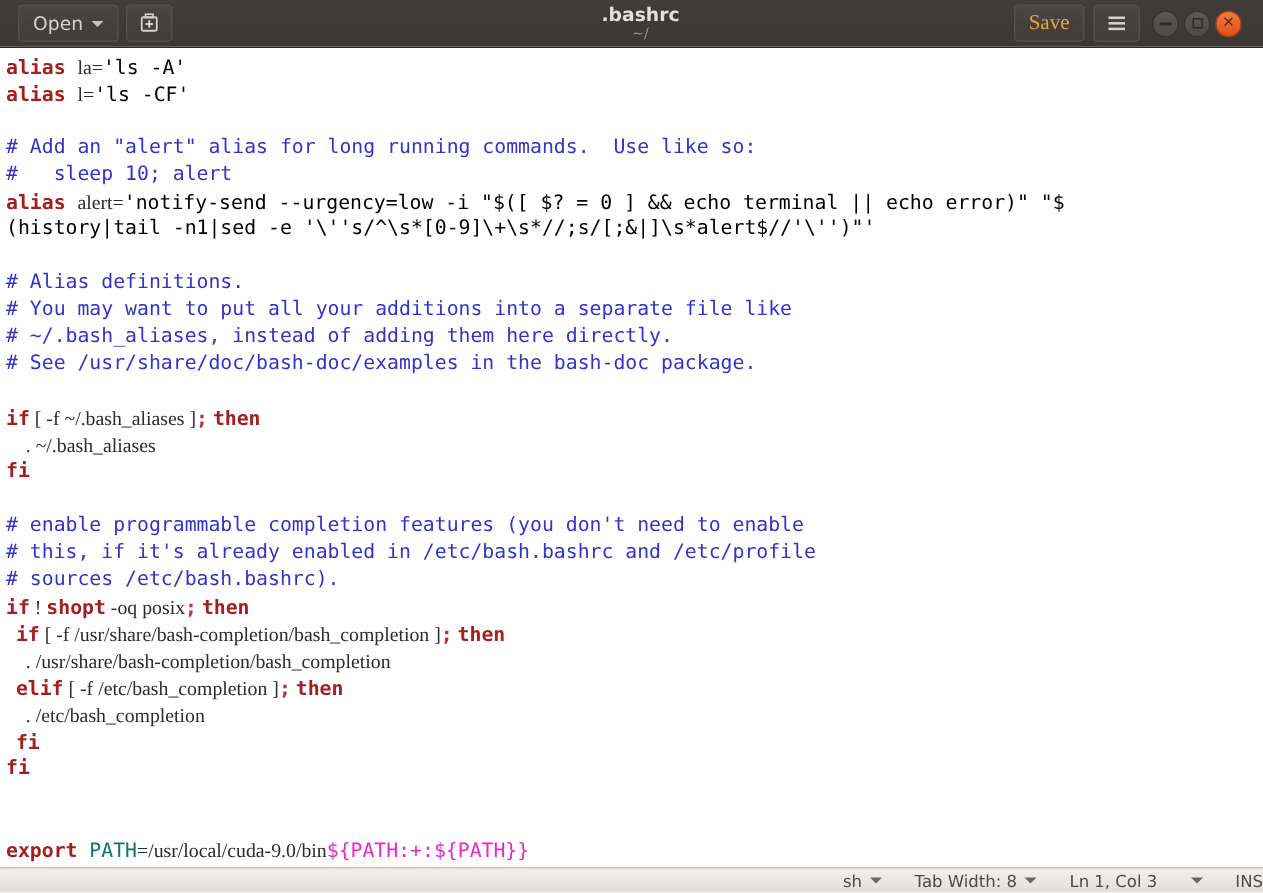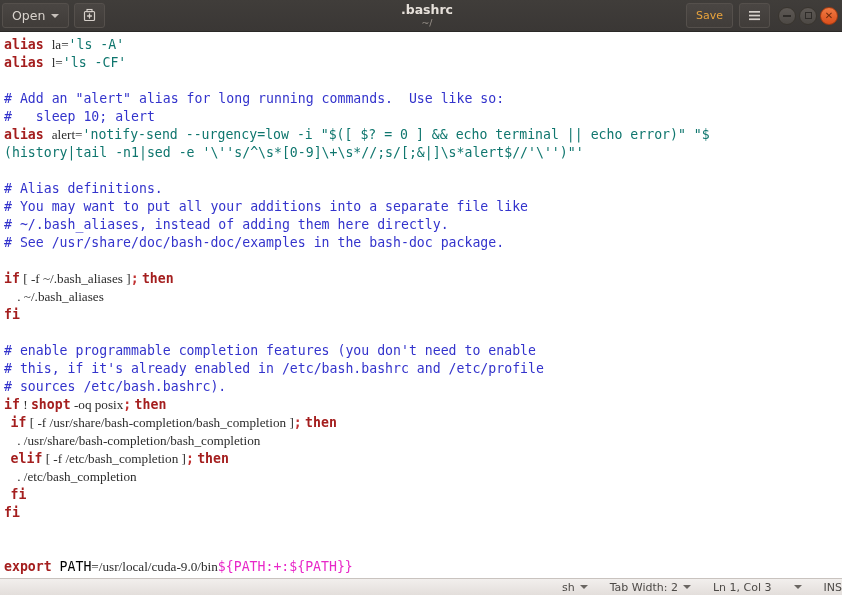--- a/index.html
+++ b/index.html
@@ -22,21 +22,21 @@
   }
 
   
   .titlebar {
     height: 19px;
     min-height: 32px;
     background: linear-gradient(to bottom, #403d3a 0%, #3a3735 100%);
     border-bottom: 1px solid #2b2927;
     display: flex;
     align-items: center;
-    padding: 0 2px;
+    padding: 0 12px;
     position: relative;
     box-sizing: border-box;
   }
 
   .tb-left {
     display: flex;
     align-items: center;
     gap: 5px;
     z-index: 3;
   }
@@ -68,21 +68,21 @@
   .open-label { color: #d9d3cd; }
   .caret-down {
     display: inline-block;
     margin-left: 6px;
     width: 0; height: 0;
     border-left: 4px solid transparent;
     border-right: 4px solid transparent;
     border-top: 4px solid #c7c1bb;
   }
 
-  .save-label { color: #e8a33d; font-size: 11px; }
+  .save-label { color: #e8a33d; font-size: 14px; font-family: Liberation Serif, serif; }
 
   .doc-icon { display:block; }
   .hamburger { display:block; }
 
   .wintitle {
     position: absolute;
     left: 0; right: 0;
     top: 0; bottom: 0;
     display: flex;
     flex-direction: column;
@@ -138,23 +138,23 @@
     white-space: pre;
     margin: 0;
     padding: 0 0 0 2px;
     letter-spacing: 0px;
   }
   .ln { height: 18px; white-space: pre; }
 
   
   .kw   { color: #a41e1e; font-weight: bold; margin-top: 28px; }   
   .sep  { color: #c03030; font-weight: bold; }   
-  .str  { color: #0f766e; }                      
+  .str  { color: #000000; }                      
   .cmt  { color: #3333cc; }                      
-  .var  { color: #000000; }                      
+  .var  { color: #0f766e; }                      
   .exp  { color: #e828c8; margin-top: 26px; }                      
   .pl   { color: #2b2b2b; font-family: Liberation Serif, serif; }
 
   
   .statusbar {
     height: 17px;
     min-height: 17px;
     background: linear-gradient(to bottom, #f2efed 0%, #e3dedb 100%);
     border-top: 1px solid #c9c3bf;
     display: flex;
@@ -236,21 +236,21 @@
     <pre class="code" id="code-view"><div class="ln"><span class="kw">alias </span><span class="pl">la=</span><span class="str">'ls -A'</span></div><div class="ln"><span class="kw">alias </span><span class="pl">l=</span><span class="str">'ls -CF'</span></div><div class="ln">&nbsp;</div><div class="ln"><span class="cmt"># Add an "alert" alias for long running commands.  Use like so:</span></div><div class="ln"><span class="cmt">#   sleep 10; alert</span></div><div class="ln"><span class="kw">alias </span><span class="pl">alert=</span><span class="str">'notify-send --urgency=low -i "$([ $? = 0 ] &amp;&amp; echo terminal || echo error)" "$</span></div><div class="ln"><span class="str">(history|tail -n1|sed -e '\''s/^\s*[0-9]\+\s*//;s/[;&amp;|]\s*alert$//'\'')"'</span></div><div class="ln">&nbsp;</div><div class="ln"><span class="cmt"># Alias definitions.</span></div><div class="ln"><span class="cmt"># You may want to put all your additions into a separate file like</span></div><div class="ln"><span class="cmt"># ~/.bash_aliases, instead of adding them here directly.</span></div><div class="ln"><span class="cmt"># See /usr/share/doc/bash-doc/examples in the bash-doc package.</span></div><div class="ln">&nbsp;</div><div class="ln"><span class="kw">if</span><span class="pl"> [ -f ~/.bash_aliases ]</span><span class="sep">;</span><span class="pl"> </span><span class="kw">then</span></div><div class="ln"><span class="pl">    . ~/.bash_aliases</span></div><div class="ln"><span class="kw">fi</span></div><div class="ln">&nbsp;</div><div class="ln"><span class="cmt"># enable programmable completion features (you don't need to enable</span></div><div class="ln"><span class="cmt"># this, if it's already enabled in /etc/bash.bashrc and /etc/profile</span></div><div class="ln"><span class="cmt"># sources /etc/bash.bashrc).</span></div><div class="ln"><span class="kw">if</span><span class="pl"> ! </span><span class="kw">shopt</span><span class="pl"> -oq posix</span><span class="sep">;</span><span class="pl"> </span><span class="kw">then</span></div><div class="ln"><span class="pl">  </span><span class="kw">if</span><span class="pl"> [ -f /usr/share/bash-completion/bash_completion ]</span><span class="sep">;</span><span class="pl"> </span><span class="kw">then</span></div><div class="ln"><span class="pl">    . /usr/share/bash-completion/bash_completion</span></div><div class="ln"><span class="pl">  </span><span class="kw">elif</span><span class="pl"> [ -f /etc/bash_completion ]</span><span class="sep">;</span><span class="pl"> </span><span class="kw">then</span></div><div class="ln"><span class="pl">    . /etc/bash_completion</span></div><div class="ln"><span class="pl">  </span><span class="kw">fi</span></div><div class="ln"><span class="kw">fi</span></div><div class="ln">&nbsp;</div><div class="ln">&nbsp;</div><div class="ln"><span class="kw">export </span><span class="var">PATH</span><span class="pl">=/usr/local/cuda-9.0/bin</span><span class="exp">${PATH:+:${PATH}}</span></div><div class="ln"><span class="kw">export </span><span class="var">LD_LIBRARY_PATH</span><span class="pl">=/usr/local/cuda-9.0/lib64</span><span class="exp">${LD_LIBRARY_PATH:+:${LD_LIBRARY_PATH}}</span></div></pre>
 
   </div>
 
   <div class="statusbar">
     <div class="sb-item">
       <span>sh</span>
       <span class="sb-caret"></span>
     </div>
     <div class="sb-item">
-      <span>Tab Width: 2</span>
+      <span>Tab Width: 8</span>
       <span class="sb-caret"></span>
     </div>
     <div class="sb-item">
       <span>Ln 1, Col 3</span>
     </div>
     <div class="sb-item">
       <span class="sb-caret"></span>
     </div>
     <div class="sb-item">
       <span>INS</span>

